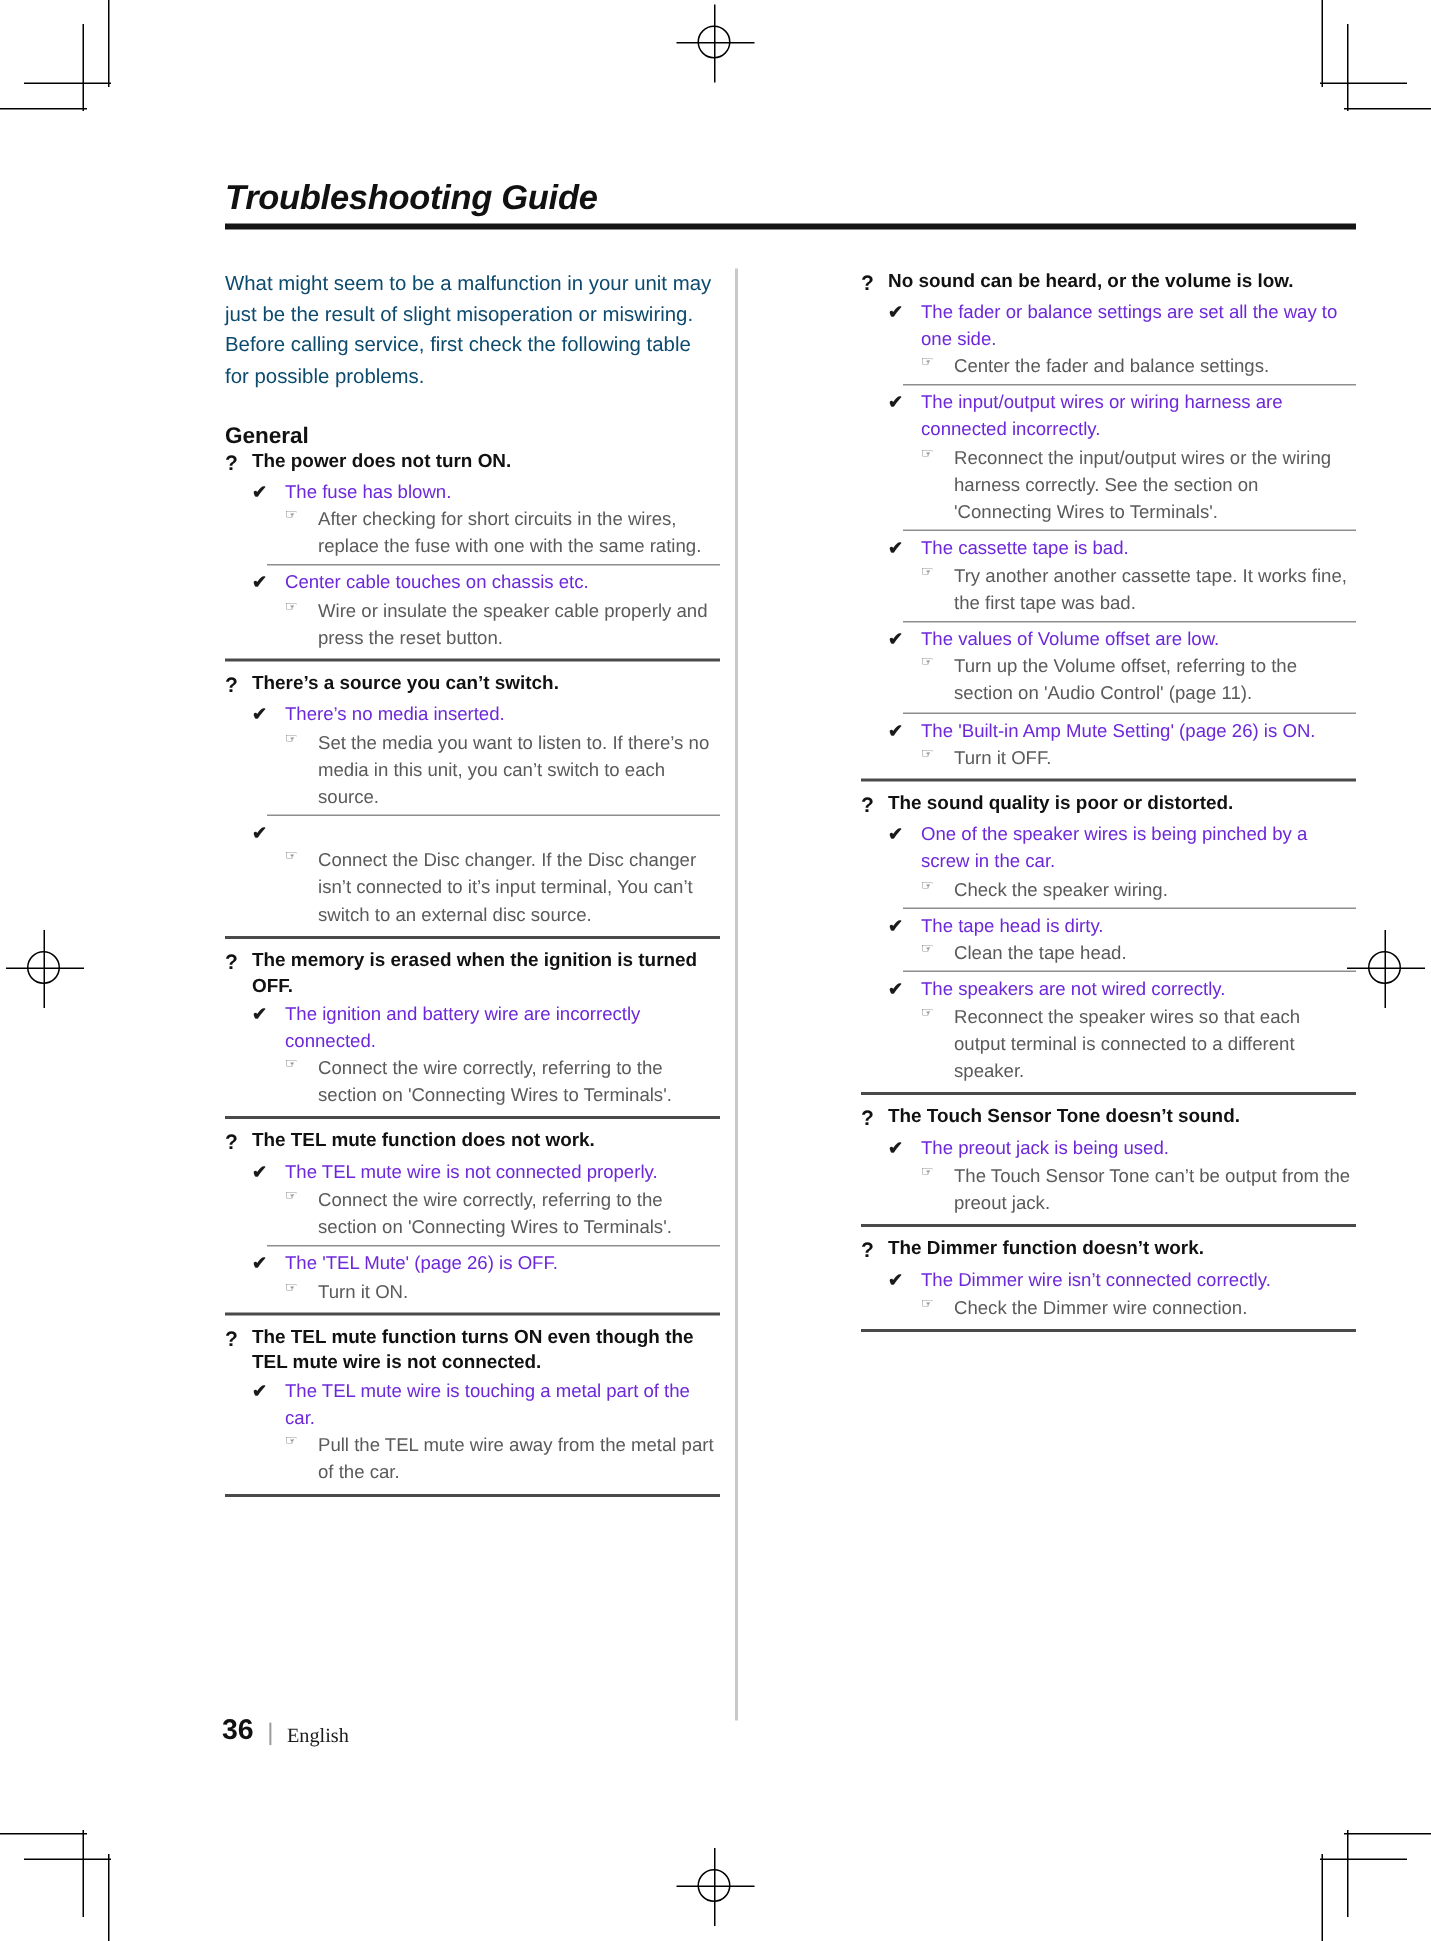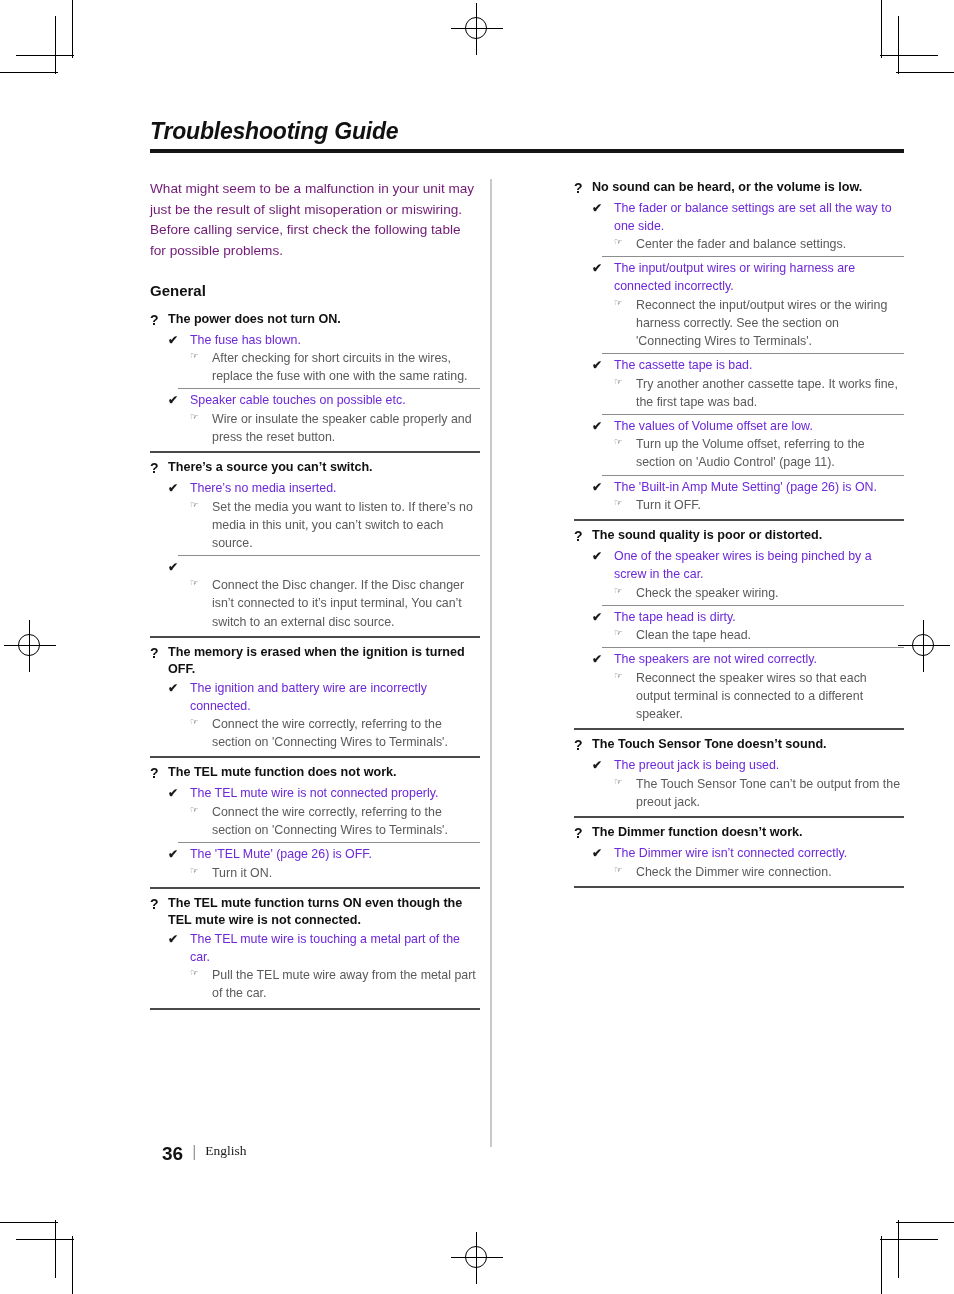--- a/index.html
+++ b/index.html
@@ -86,29 +86,29 @@
     left: 340px;
     top: 0px;
     width: 2px;
     height: 968px;
     background: #c9c9c9;
   }
 
   .intro {
     font-size: 13.6px;
     line-height: 1.52;
-    color: #701a75;
+    color: #0c4a6e;
     margin: 0 0 20px 0;
   }
 
   .section-head {
     font-size: 15px;
     font-weight: bold;
     color: #111;
-    margin: 0 0 12px 0;
+    margin: 0 0 0 0;
   }
 
   
   .entry { margin: 0; }
   .entry-rule-top {
     height: 2px;
     background: #4a4a4a;
     margin: 5px 0 6px 0;
   }
 
@@ -178,24 +178,24 @@
   .a-text {
     font-size: 12.4px;
     color: #5a5a5a;
     line-height: 1.46;
     flex: 1;
   }
 
   
   .footer {
     position: absolute;
-    left: 162px;
+    left: 148px;
     top: 1143px;
     display: flex;
-    align-items: flex-start;
+    align-items: flex-end;
   }
   .footer-page {
     font-size: 19px;
     font-weight: bold;
     color: #111;
   }
   .footer-sep {
     color: #9a9a9a;
     font-size: 16px;
     margin: 0 9px;
@@ -279,21 +279,21 @@
               </div>
               <div class="a-row">
                 <span class="a-mark">☞</span>
                 <span class="a-text">After checking for short circuits in the wires, replace the fuse with one with the same rating.</span>
               </div>
             </div>
             <div class="cause-rule"></div>
             <div class="cause-block">
               <div class="c-row">
                 <span class="c-mark">✔</span>
-                <span class="c-text">Speaker cable touches on possible etc.</span>
+                <span class="c-text">Center cable touches on chassis etc.</span>
               </div>
               <div class="a-row">
                 <span class="a-mark">☞</span>
                 <span class="a-text">Wire or insulate the speaker cable properly and press the reset button.</span>
               </div>
             </div>
           </div>
           <div class="entry">
             <div class="entry-rule-top"></div>
             <div class="q-row">

